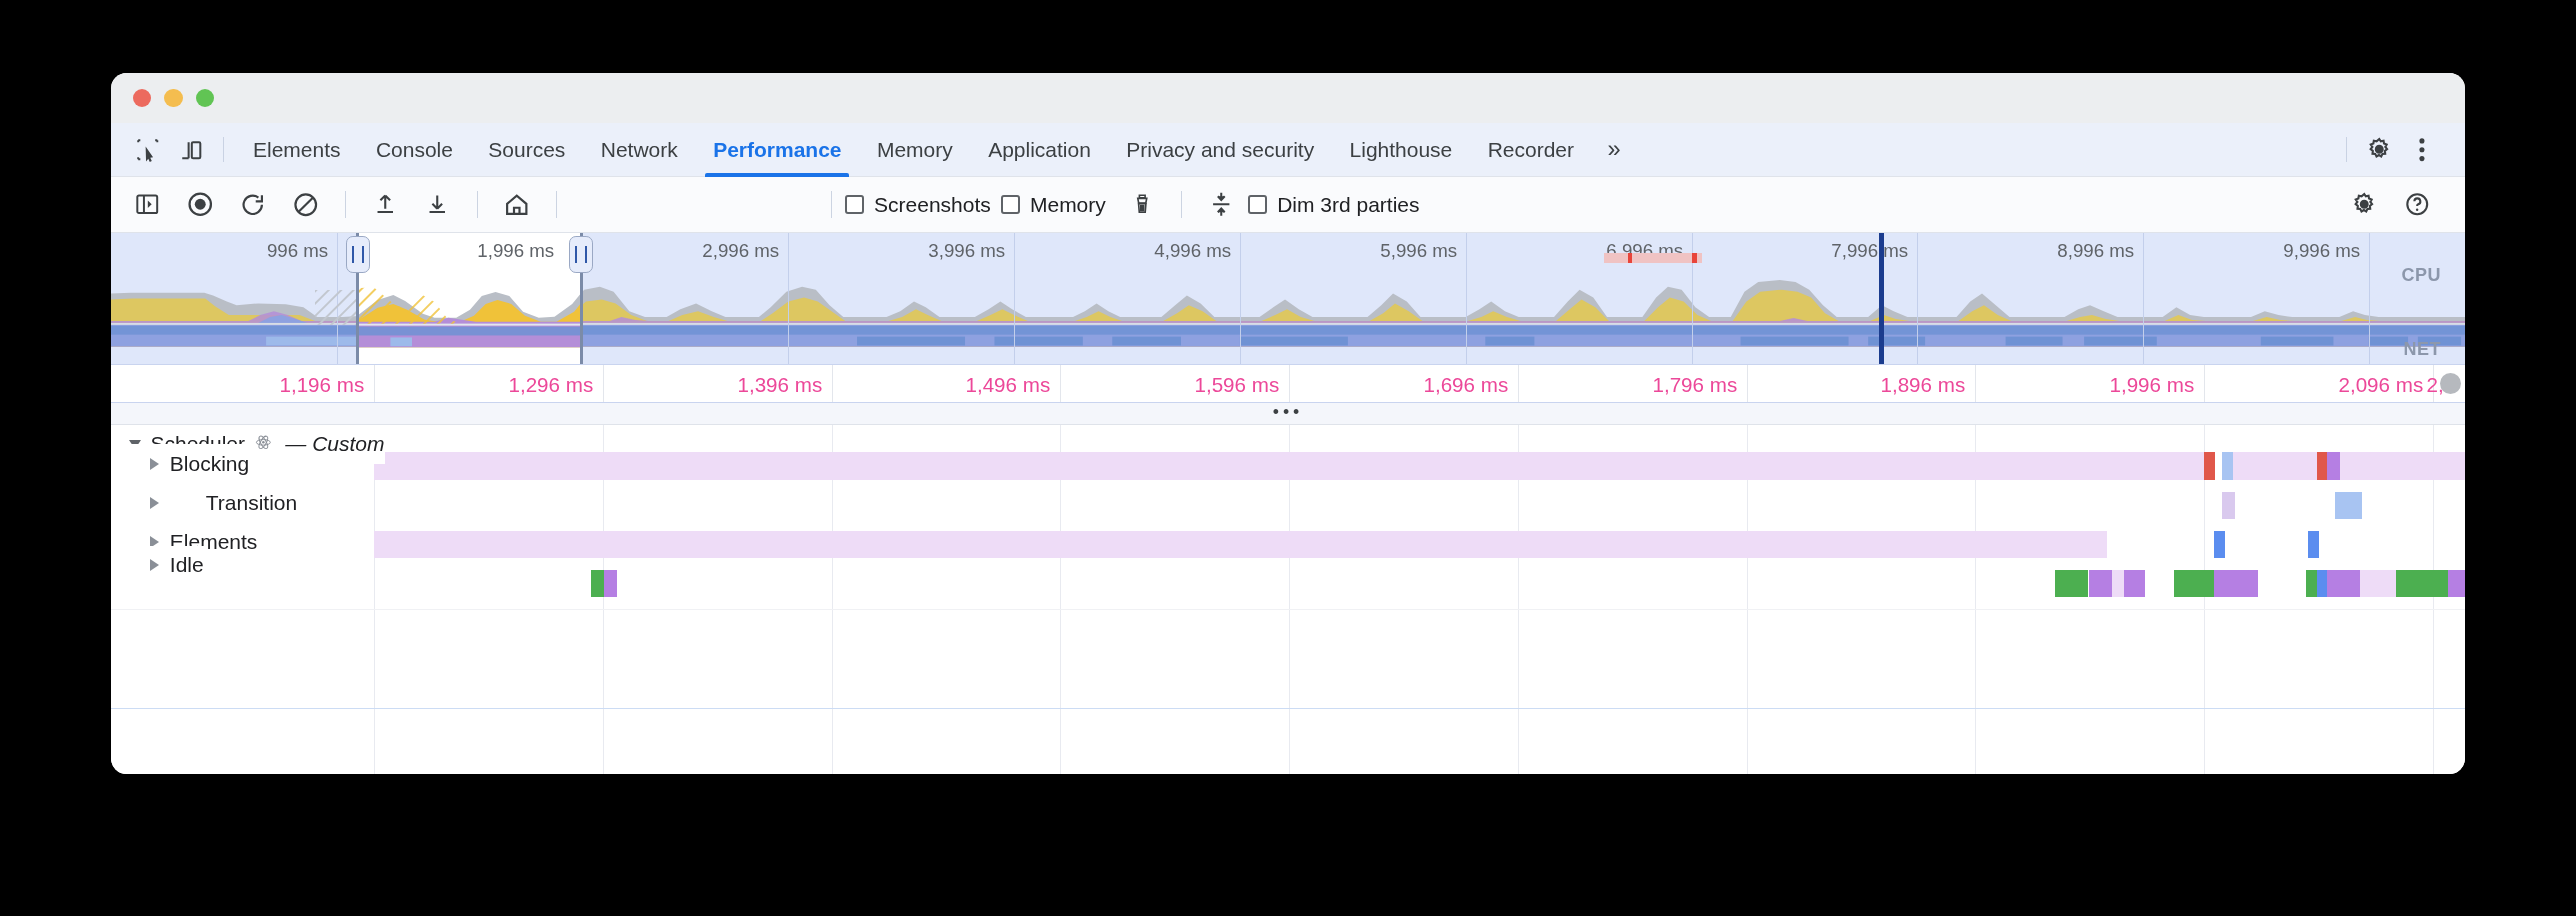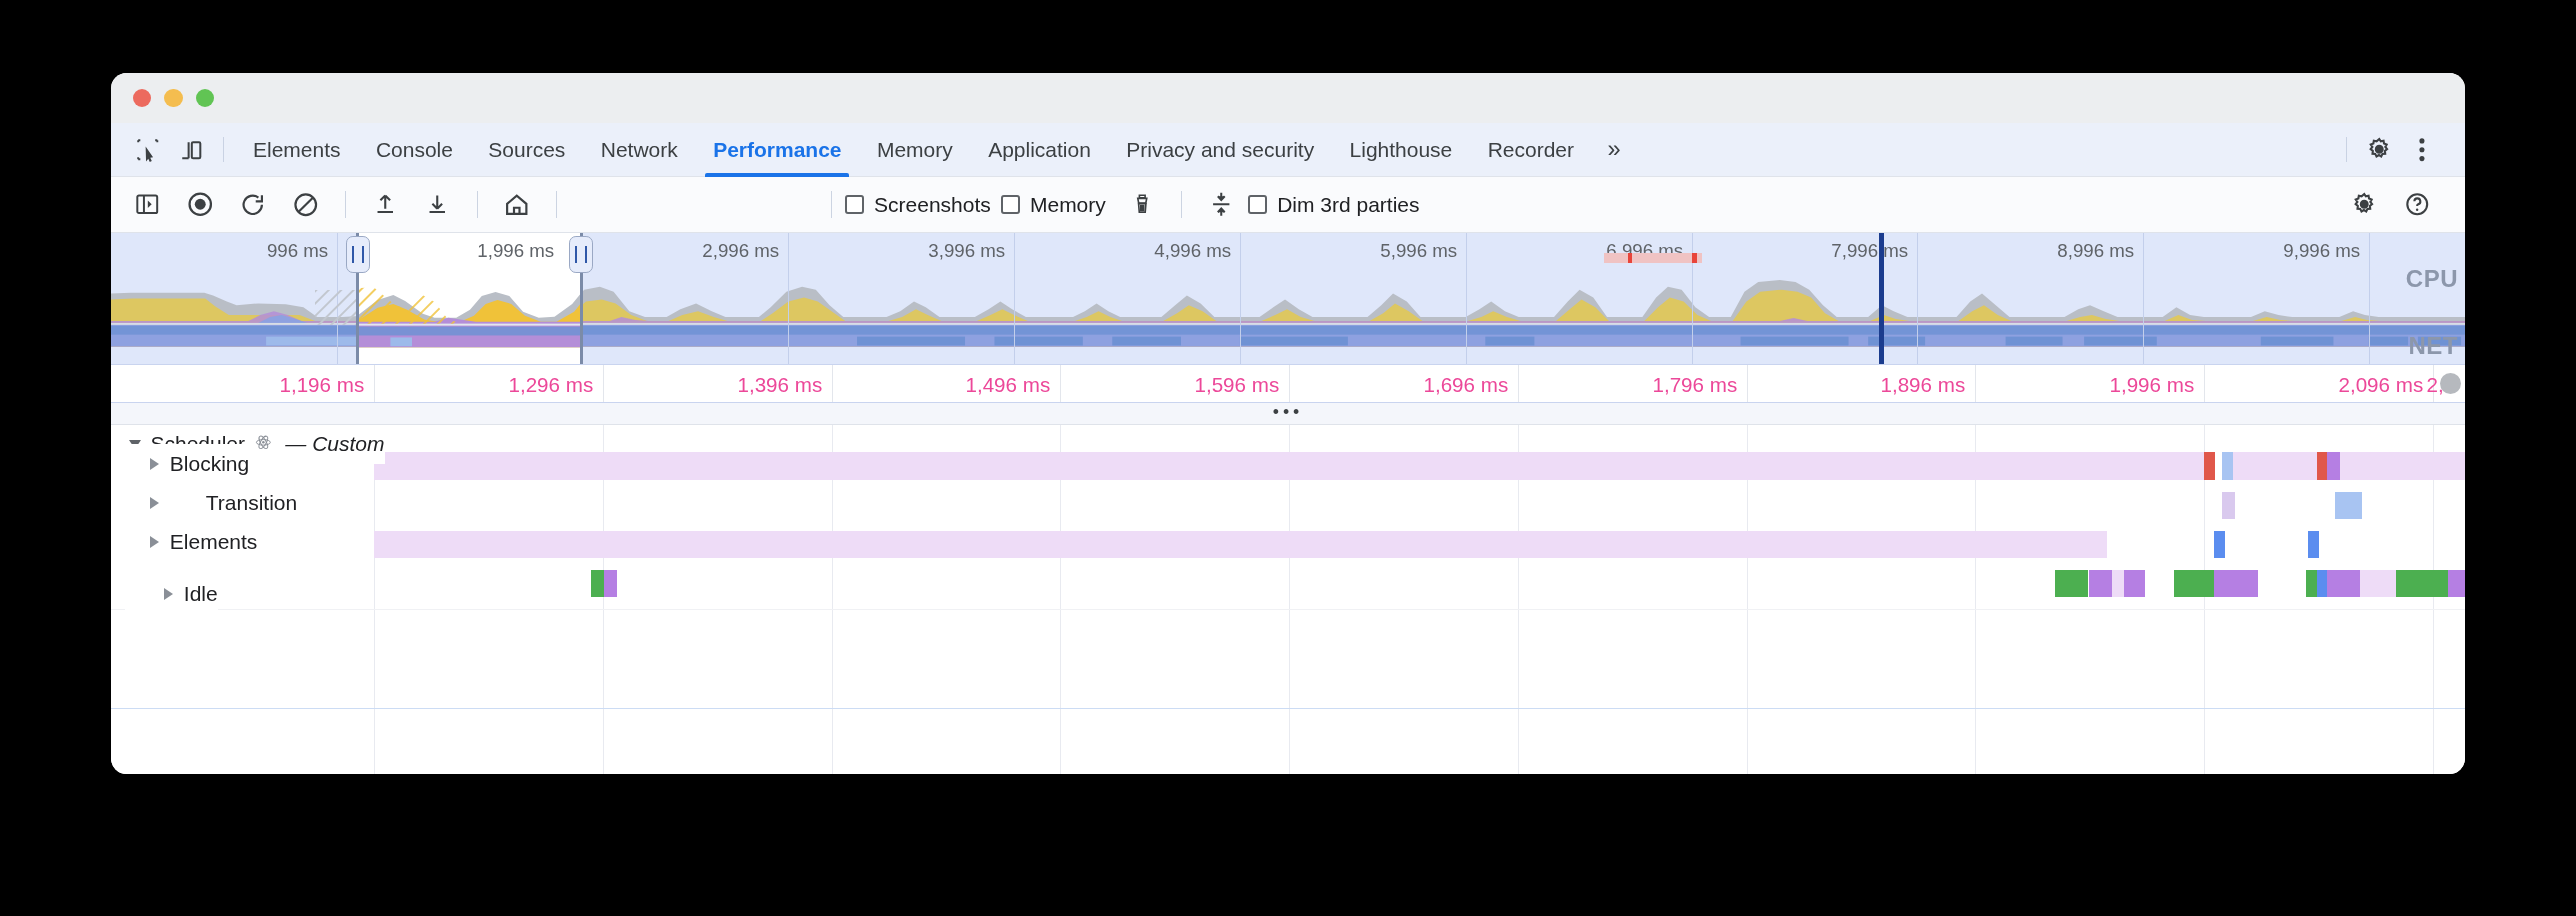--- a/index.html
+++ b/index.html
@@ -98,21 +98,21 @@
     border-bottom: 1px solid #c9d4ef;
   }
   .ov-gridline {
     position: absolute; top: 0; bottom: 0; width: 1px; background: #c3cfeb;
   }
   .ov-label {
     position: absolute; top: 6.9px; font-size: 18.7px; color: #5f6368;
     transform: translateX(-100%); padding-right: 8.8px; white-space: nowrap;
   }
   .ov-cpu-label, .ov-net-label {
-    position: absolute; right: 7px; font-size: 24px; font-weight: bold;
+    position: absolute; right: 24px; font-size: 18px; font-weight: bold;
     color: #8c97ab; letter-spacing: 0.5px;
   }
   .ov-cpu-label { top: 32px; }
   .ov-net-label { bottom: 3.9px; }
   .ov-canvas { position: absolute; left: 0; top: 0; width: 100%; height: 100%; }
   .ov-window-dim {
     position: absolute; top: 0; bottom: 0; background: #ffffff;
   }
   .ov-handle {
     position: absolute; top: 0; bottom: 0; width: 2.9px; background: #7b8ba8;
@@ -523,21 +523,21 @@
       <span>Blocking</span>
     </div>
     <div class="fc-row-title" style="top:59px;gap:36px;">
       <span class="tri-right"></span>
       <span>Transition</span>
     </div>
     <div class="fc-row-title" style="top:98px;">
       <span class="tri-right"></span>
       <span>Elements</span>
     </div>
-    <div class="fc-row-title" style="top:150px;margin-left:14px;">
+    <div class="fc-row-title" style="top:121px;">
       <span class="tri-right"></span>
       <span>Idle</span>
     </div>
 
     <div class="track-clip" id="bars-layer">
         <div class="bar" style="left: -757px; width: 2587px; top: 27.5px; height: 27.5px; background: rgb(238, 220, 247);"></div>
         <div class="bar" style="left: 1830px; width: 10.5px; top: 27.5px; height: 27.5px; background: rgb(224, 87, 74);"></div>
         <div class="bar" style="left: 1848px; width: 10.5px; top: 27.5px; height: 27.5px; background: rgb(168, 196, 242);"></div>
         <div class="bar" style="left: 1859px; width: 84px; top: 27.5px; height: 27.5px; background: rgb(238, 220, 247);"></div>
         <div class="bar" style="left: 1943px; width: 10.5px; top: 27.5px; height: 27.5px; background: rgb(224, 87, 74);"></div>

